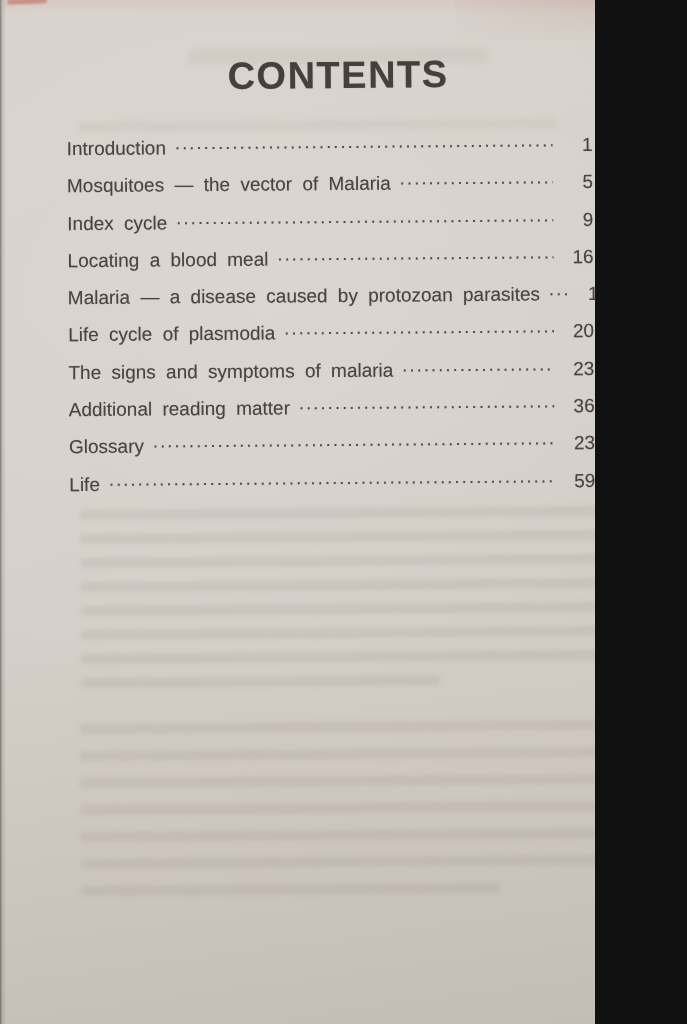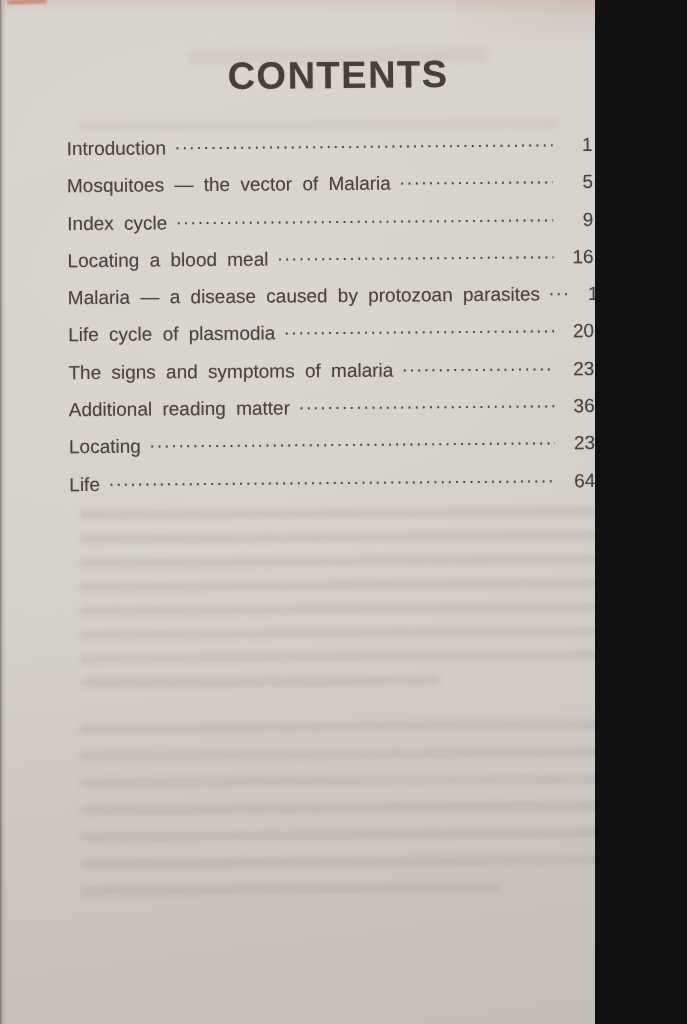--- a/index.html
+++ b/index.html
@@ -138,29 +138,29 @@
     <span class="toc-page">23</span>
   </div>
 
   <div class="toc-row">
     <span class="toc-label">Additional reading matter</span>
     <span class="toc-leader"></span>
     <span class="toc-page">36</span>
   </div>
 
   <div class="toc-row">
-    <span class="toc-label">Locating</span>
+    <span class="toc-label">Glossary</span>
     <span class="toc-leader"></span>
     <span class="toc-page">23</span>
   </div>
 
   <div class="toc-row">
     <span class="toc-label">Life</span>
     <span class="toc-leader"></span>
-    <span class="toc-page">64</span>
+    <span class="toc-page">59</span>
   </div>
 </div>
 
     <div id="ghost-blocks">
         <div class="ghost" style="left: 78px; top: 508px; width: 530px; height: 10px;"></div>
         <div class="ghost" style="left: 78px; top: 532px; width: 528px; height: 10px;"></div>
         <div class="ghost" style="left: 78px; top: 556px; width: 530px; height: 10px;"></div>
         <div class="ghost" style="left: 78px; top: 580px; width: 524px; height: 10px;"></div>
         <div class="ghost" style="left: 78px; top: 604px; width: 528px; height: 10px;"></div>
         <div class="ghost" style="left: 78px; top: 628px; width: 522px; height: 10px;"></div>

